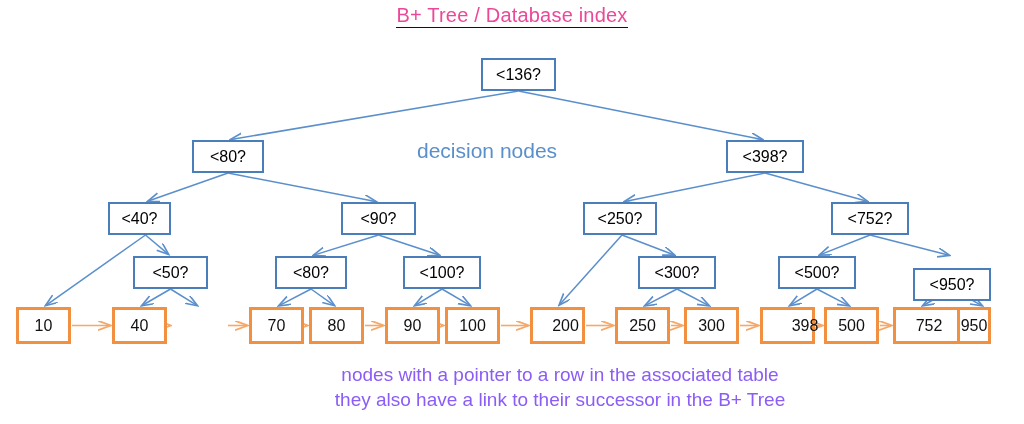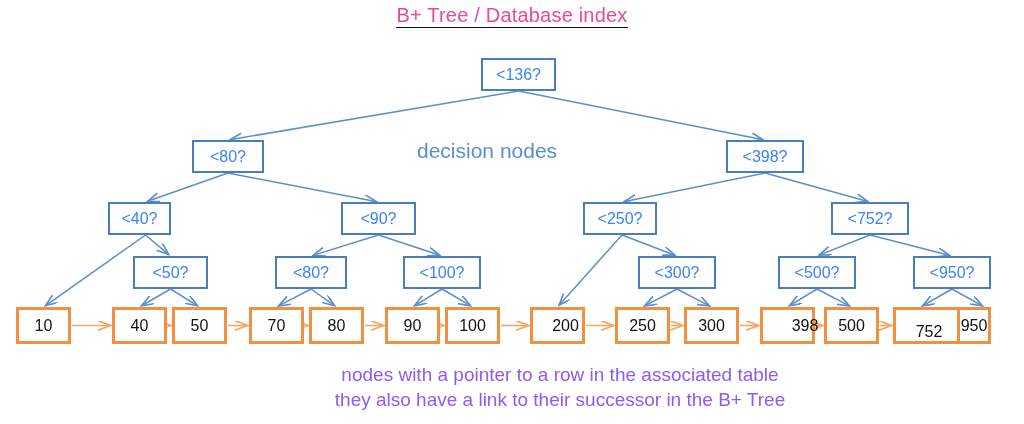--- a/index.html
+++ b/index.html
@@ -7,21 +7,21 @@
        font-family:"Liberation Sans","DejaVu Sans",sans-serif;}
   #stage{position:relative;width:1024px;height:424px;background:#fff;}
   #wires{position:absolute;left:0;top:0;width:1024px;height:424px;}
 
   .title{position:absolute;left:0;top:4px;width:1024px;text-align:center;
          font-size:20px;color:#ec4899;letter-spacing:.2px;}
   .title span{border-bottom:1.6px solid #111;padding-bottom:1px;}
 
   .node{position:absolute;box-sizing:border-box;display:flex;
         align-items:center;justify-content:center;background:#fff;}
-  .node.decision{border:2.6px solid #4A7EBB;color:#3b82f6;font-size:16px;}
+  .node.decision{border:2.6px solid #4A7EBB;color:#000000;font-size:16px;}
   .node.leaf{border:3px solid #F19040;color:#111;font-size:16px;}
 
   .dnote{position:absolute;color:#5B8FCB;font-size:21px;white-space:nowrap;}
   .caption{position:absolute;left:0;width:1024px;text-align:center;
            color:#8b5cf6;font-size:19px;line-height:25px;padding-left:48px;}
   .caption div{white-space:nowrap;}
 </style>
 </head>
 <body>
 
@@ -117,31 +117,28 @@
     </div>
     <div class="node decision" style="left: 403px; top: 256px; width: 78px; height: 33px;">
       <span>&lt;100?</span>
     </div>
     <div class="node decision" style="left: 638px; top: 256px; width: 78px; height: 33px;">
       <span>&lt;300?</span>
     </div>
     <div class="node decision" style="left: 778px; top: 256px; width: 78px; height: 33px;">
       <span>&lt;500?</span>
     </div>
-    <div class="node decision" style="left: 913px; top: 256px; width: 78px; height: 33px;">
+    <div class="node decision" style="left: 913px; top: 268px; width: 78px; height: 33px;">
       <span>&lt;950?</span>
     </div>
     <div class="node leaf" style="left: 16px; top: 307px; width: 55px; height: 37px;">
       <span>10</span>
     </div>
     <div class="node leaf" style="left: 112px; top: 307px; width: 55px; height: 37px;">
       <span>40</span>
-    </div>
-    <div class="node leaf" style="left: 172px; top: 307px; width: 55px; height: 37px;">
-      <span>50</span>
     </div>
     <div class="node leaf" style="left: 249px; top: 307px; width: 55px; height: 37px;">
       <span>70</span>
     </div>
     <div class="node leaf" style="left: 309px; top: 307px; width: 55px; height: 37px;">
       <span>80</span>
     </div>
     <div class="node leaf" style="left: 385px; top: 307px; width: 55px; height: 37px;">
       <span>90</span>
     </div>
@@ -156,19 +153,19 @@
     </div>
     <div class="node leaf" style="left: 684px; top: 307px; width: 55px; height: 37px;">
       <span>300</span>
     </div>
     <div class="node leaf" style="left: 760px; top: 307px; width: 55px; height: 37px; padding-left: 35px;">
       <span>398</span>
     </div>
     <div class="node leaf" style="left: 824px; top: 307px; width: 55px; height: 37px;">
       <span>500</span>
     </div>
-    <div class="node leaf" style="left: 893px; top: 307px; width: 72px; height: 37px; align-items: flex-end;">
+    <div class="node leaf" style="left: 893px; top: 307px; width: 72px; height: 37px;">
       <span>752</span>
     </div>
     <div class="node leaf" style="left: 957px; top: 307px; width: 34px; height: 37px;">
       <span>950</span>
     </div>
   </div>
 
 </body></html>

